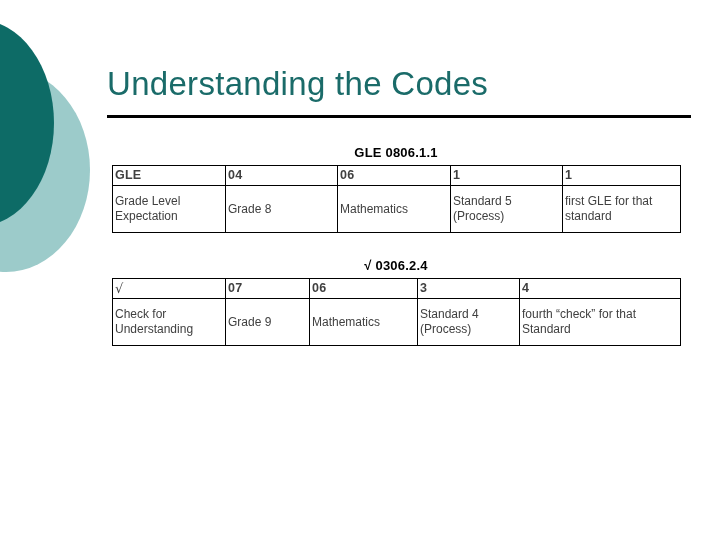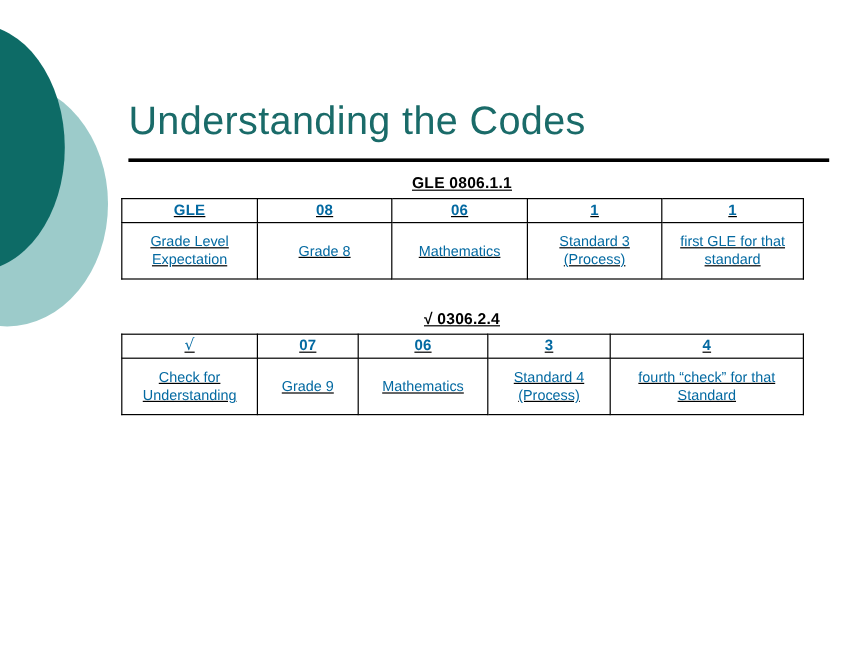--- a/index.html
+++ b/index.html
@@ -44,21 +44,21 @@
     height: 206px;
     border-radius: 50%;
     background: #0d6b66;
     z-index: 2;
   }
 
   
   .title-block {
     position: absolute;
     left: 107px;
-    top: 80px;
+    top: 63px;
     width: 584px;
     z-index: 5;
   }
   .slide-title {
     font-family: "Liberation Sans", sans-serif;
     font-size: 33px;
     font-weight: 400;
     color: #1a6b69;
     letter-spacing: 0.3px;
     line-height: 42px;
@@ -67,25 +67,24 @@
   .title-rule {
     margin-top: 10px;
     width: 584px;
     height: 3px;
     background: #000000;
   }
 
   
   .content {
     position: absolute;
-    left: 101px;
+    left: 112px;
     top: 145px;
     width: 568px;
     z-index: 4;
-    text-decoration: underline;
   }
 
   .code-caption {
     font-family: "Liberation Sans", sans-serif;
     font-size: 13px;
     font-weight: bold;
     color: #000000;
     text-align: center;
     line-height: 16px;
     margin: 0 0 4px 0;
@@ -96,23 +95,23 @@
   }
 
   table.code-table {
     border-collapse: collapse;
     width: 568px;
     table-layout: fixed;
     background: #ffffff;
   }
   table.code-table td {
     border: 1px solid #000000;
-    text-align: center;
+    text-align: left;
     vertical-align: middle;
-    color: #0369a1;
+    color: #404040;
     font-family: "Liberation Sans", sans-serif;
     padding: 1px 2px;
   }
   table.code-table tr.head-row td {
     font-size: 12.5px;
     font-weight: bold;
     height: 17px;
     line-height: 15px;
     letter-spacing: 0.2px;
   }
@@ -152,40 +151,40 @@
       <colgroup>
         <col style="width:113px">
         <col style="width:112px">
         <col style="width:113px">
         <col style="width:112px">
         <col style="width:118px">
       </colgroup>
       <tbody>
         <tr class="head-row">
           <td>GLE</td>
-          <td>08</td>
+          <td>04</td>
           <td>06</td>
           <td>1</td>
           <td>1</td>
         </tr>
         <tr class="body-row">
           <td>
             <span class="l1">Grade Level</span>
             <span class="l2">Expectation</span>
           </td>
           <td>
             <span class="l1">Grade 8</span>
             <span class="l2"></span>
           </td>
           <td>
             <span class="l1">Mathematics</span>
             <span class="l2"></span>
           </td>
           <td>
-            <span class="l1">Standard 3</span>
+            <span class="l1">Standard 5</span>
             <span class="l2">(Process)</span>
           </td>
           <td>
             <span class="l1">first GLE for that</span>
             <span class="l2">standard</span>
           </td>
         </tr>
       </tbody>
     </table>
 

